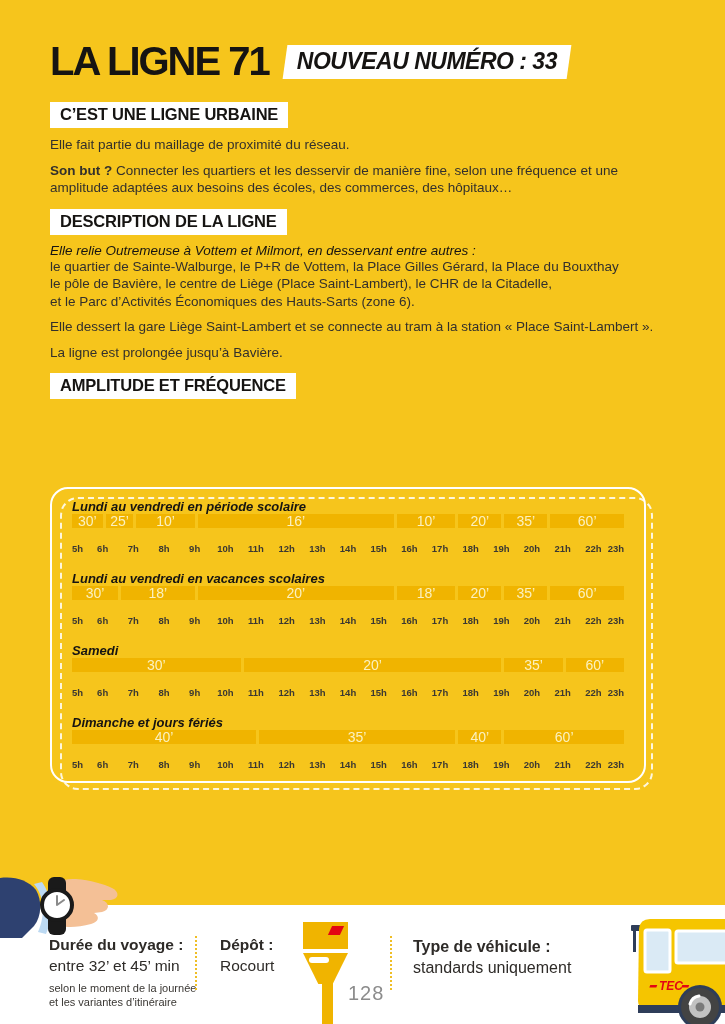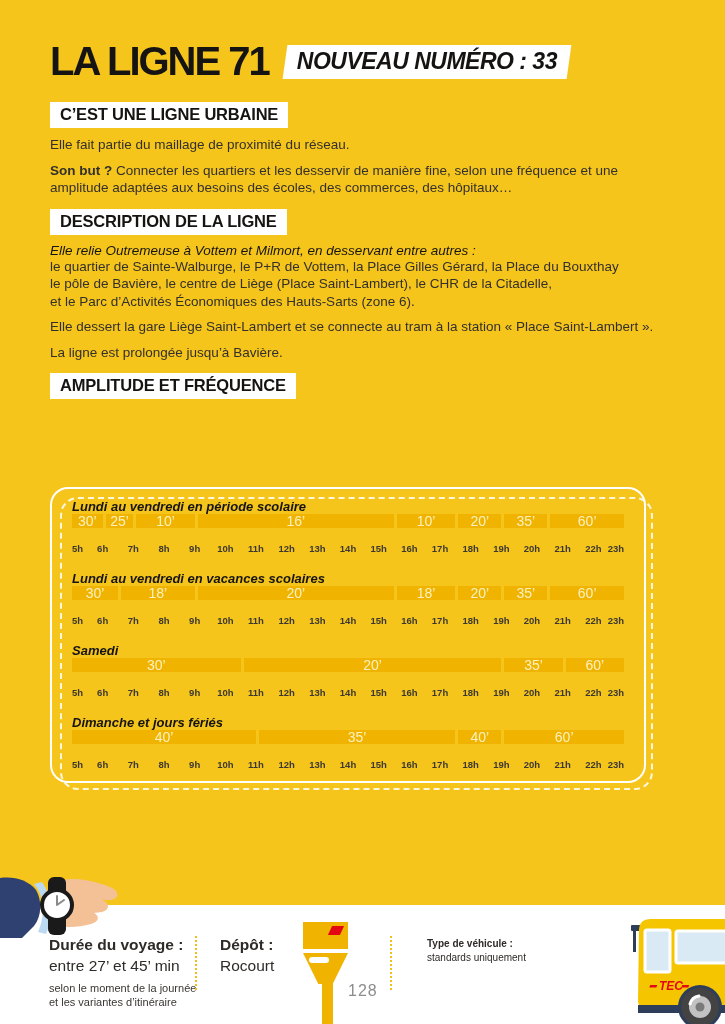--- a/index.html
+++ b/index.html
@@ -58,24 +58,24 @@
   .tt-hour{position:absolute;top:0;font-size:9.5px;font-weight:700;color:#3B3832;white-space:nowrap;}
 
   
   .f-col{position:absolute;color:#2E2B28;}
   .f-col1{left:49px;top:936px;}
   .f-col2{left:220px;top:936px;}
   .f-col3{left:413px;top:938px;}
   .f-bold{font-size:15.5px;font-weight:700;}
   .f-val{font-size:15.5px;margin-top:3px;}
   .f-small{font-size:11px;margin-top:7px;line-height:1.25;color:#3A3733;}
-  .f-col3 .f-bold,.f-col3 .f-val{font-size:10px;margin-left:14px;}
+  .f-col3 .f-bold,.f-col3 .f-val{font-size:16px;}
   .fdiv{position:absolute;top:936px;height:54px;width:0;border-left:2px dotted #EFBE25;}
   .fdiv1{left:195px;} .fdiv2{left:390px;}
-  .page-num{position:absolute;left:348px;top:982px;font-size:16px;color:#8C8C8C;letter-spacing:1px;}
+  .page-num{position:absolute;left:348px;top:982px;font-size:20px;color:#8C8C8C;letter-spacing:1px;}
 
   
   .sd{position:absolute;background:var(--gold);}
   .sd-handle{left:303px;top:922px;width:45px;height:27px;}
   .sd-red{position:absolute;right:6px;top:4px;width:12px;height:9px;background:var(--red);transform:skewX(-25deg);}
   .sd-grip{left:303px;top:953px;width:45px;height:31px;clip-path:polygon(0 0,100% 0,66% 100%,34% 100%);}
   .sd-dash{position:absolute;left:309px;top:957px;width:20px;height:6px;border-radius:3px;background:#fff;z-index:2;}
   .sd-shaft{left:322px;top:983px;width:11px;height:41px;}
 
   .hand-svg{position:absolute;left:0;top:876px;width:130px;height:62px;}
@@ -247,21 +247,21 @@
     <path d="M46,20 C50,8 62,2 76,3 C90,4 104,8 112,12 C120,16 119,23 111,24 L102,24 C110,27 110,34 102,36 L94,37 C100,40 99,46 91,48 C80,51 68,52 62,50 C52,48 45,40 44,32 C43,27 44,24 46,20 Z" fill="#F4C096"></path>
     <path d="M34,8 C44,20 46,38 38,56 L46,58 C54,40 52,20 42,6 Z" fill="#BCD9F2"></path>
     <path d="M0,2 C14,0 28,4 36,14 C42,24 42,40 34,50 L22,62 L0,62 Z" fill="#2E4170"></path>
     <rect x="48" y="1" width="18" height="58" rx="6" fill="#1A1A1A"></rect>
     <circle cx="57" cy="29" r="15" fill="#fff" stroke="#1A1A1A" stroke-width="4"></circle>
     <path d="M57,29 L57,20 M57,29 L64,24" stroke="#8a8a8a" stroke-width="2" stroke-linecap="round" fill="none"></path>
   </svg>
 
   <div class="f-col f-col1">
     <div class="f-bold">Durée du voyage :</div>
-    <div class="f-val">entre 27’ et 45’ min</div>
+    <div class="f-val">entre 32’ et 45’ min</div>
     <div class="f-small">
         <div>selon le moment de la journée</div>
         <div>et les variantes d’itinéraire</div>
       </div>
   </div>
   <div class="fdiv fdiv1"></div>
 
   <div class="f-col f-col2">
     <div class="f-bold">Dépôt :</div>
     <div class="f-val">Rocourt</div>

